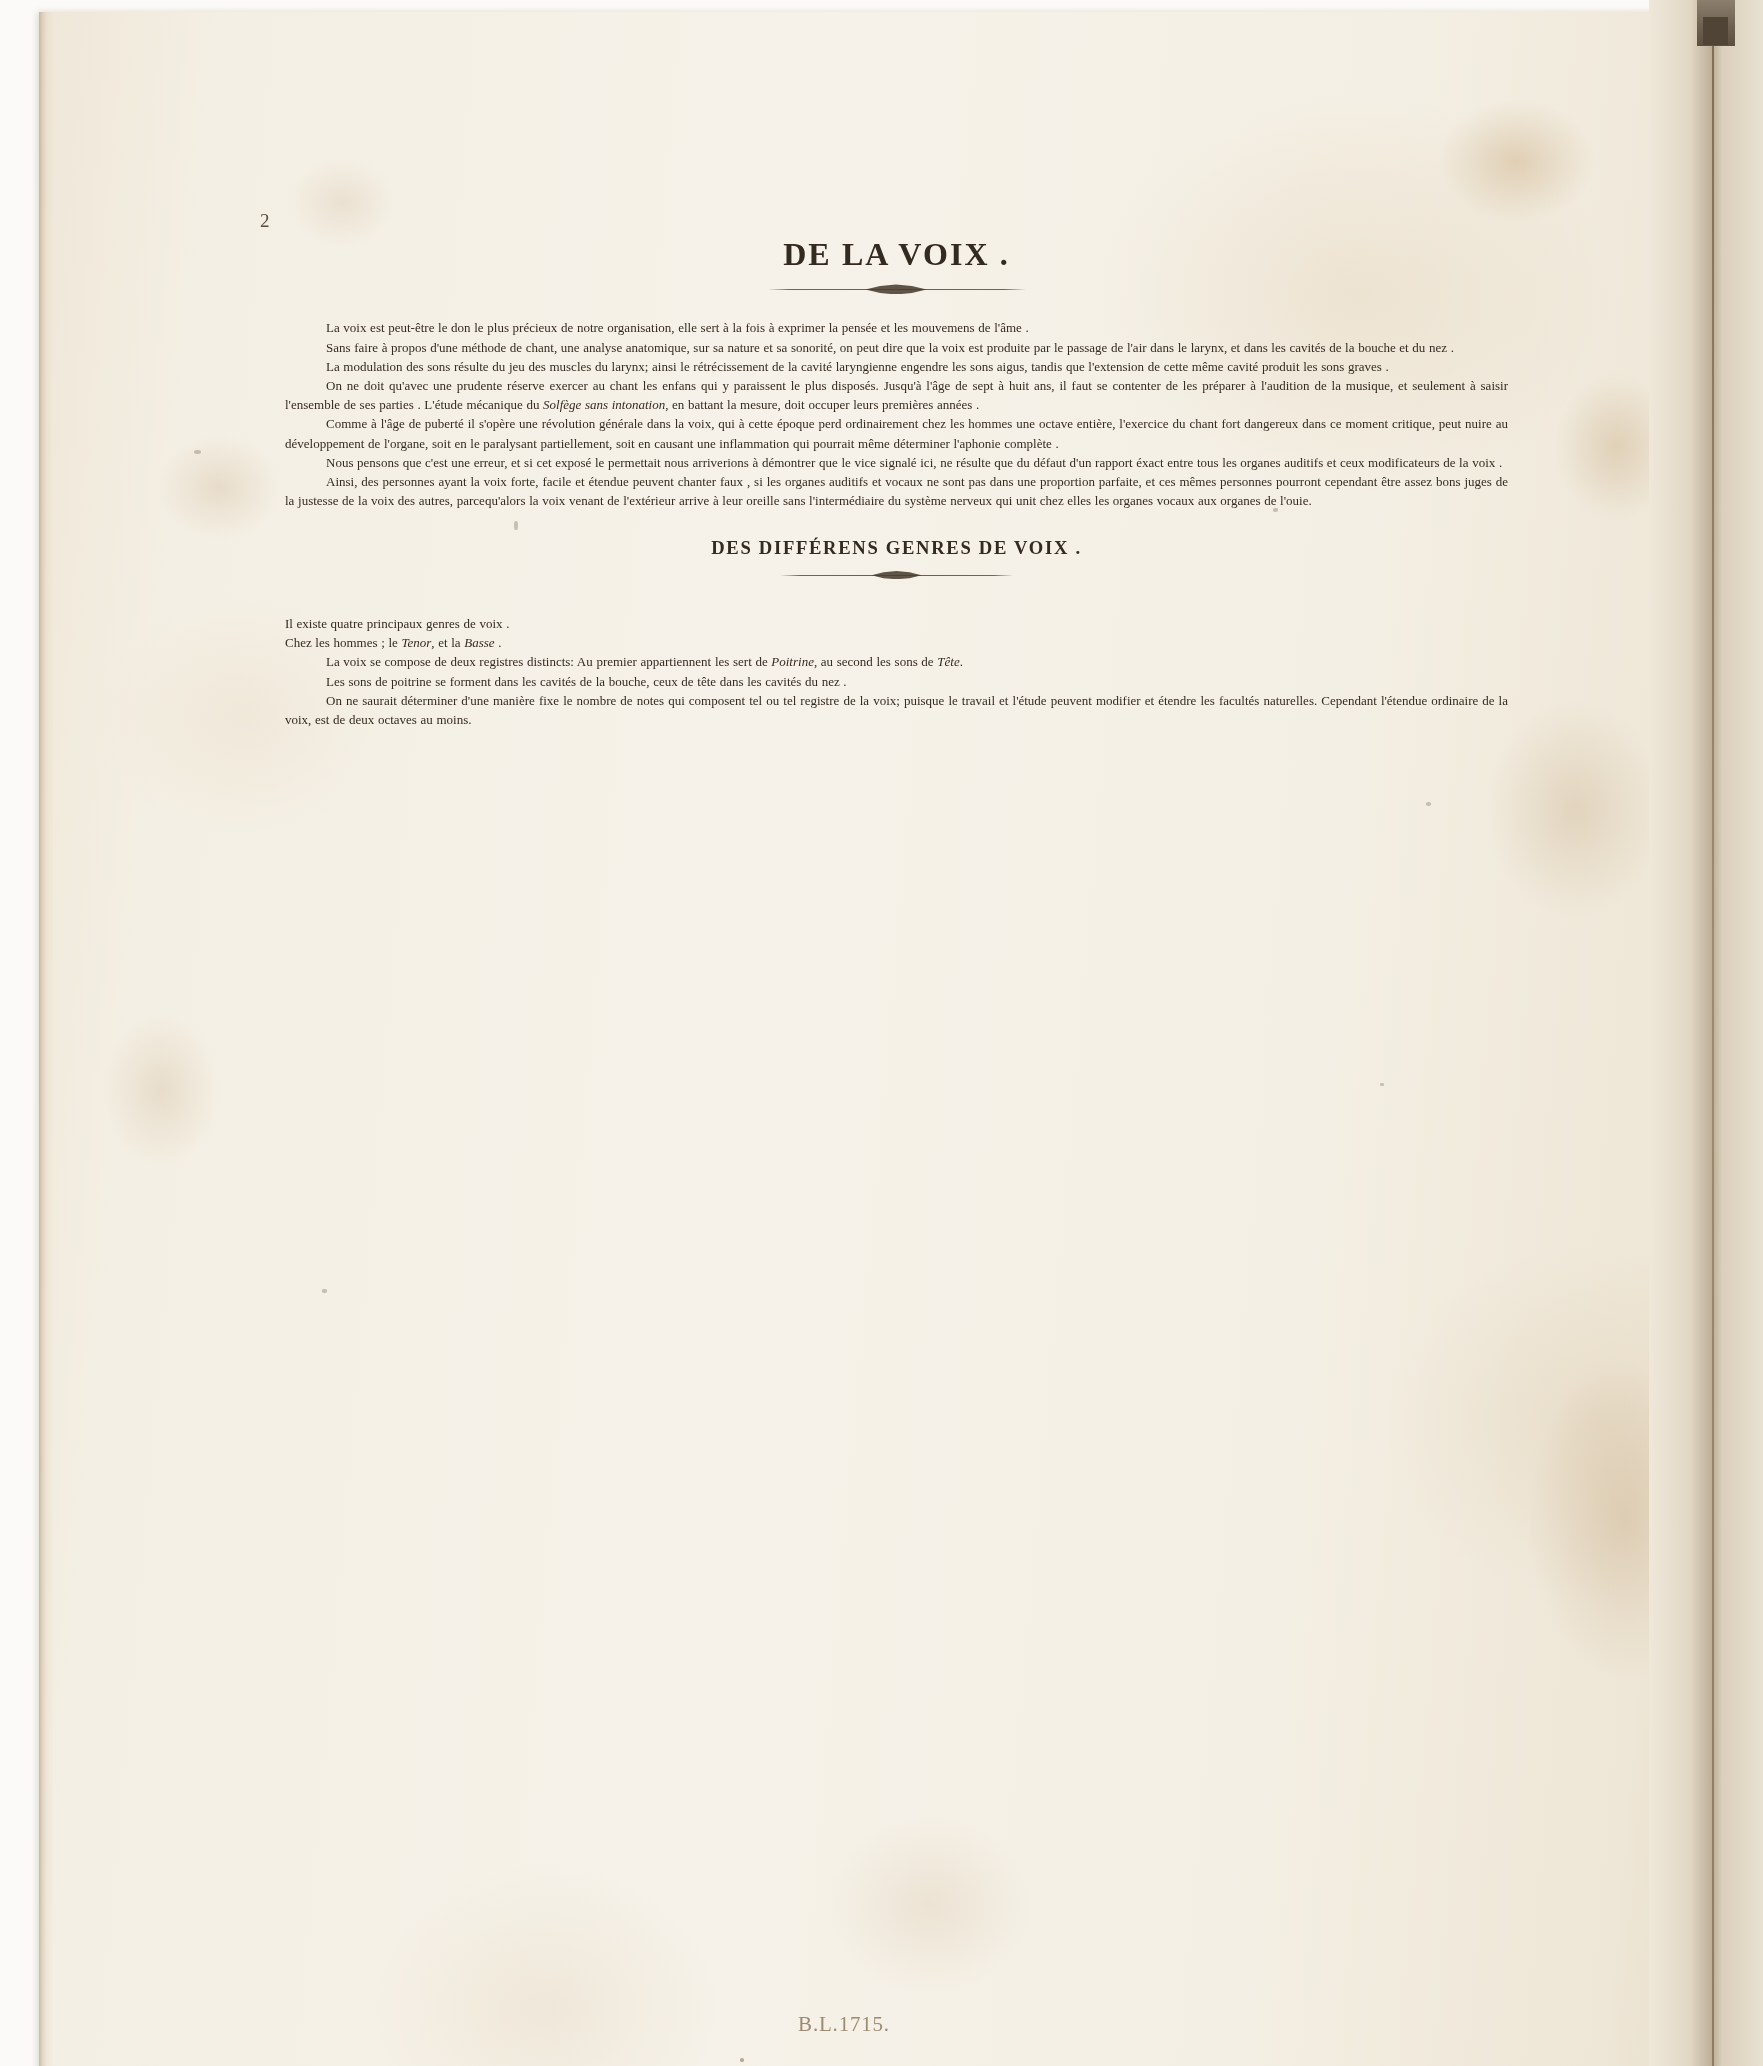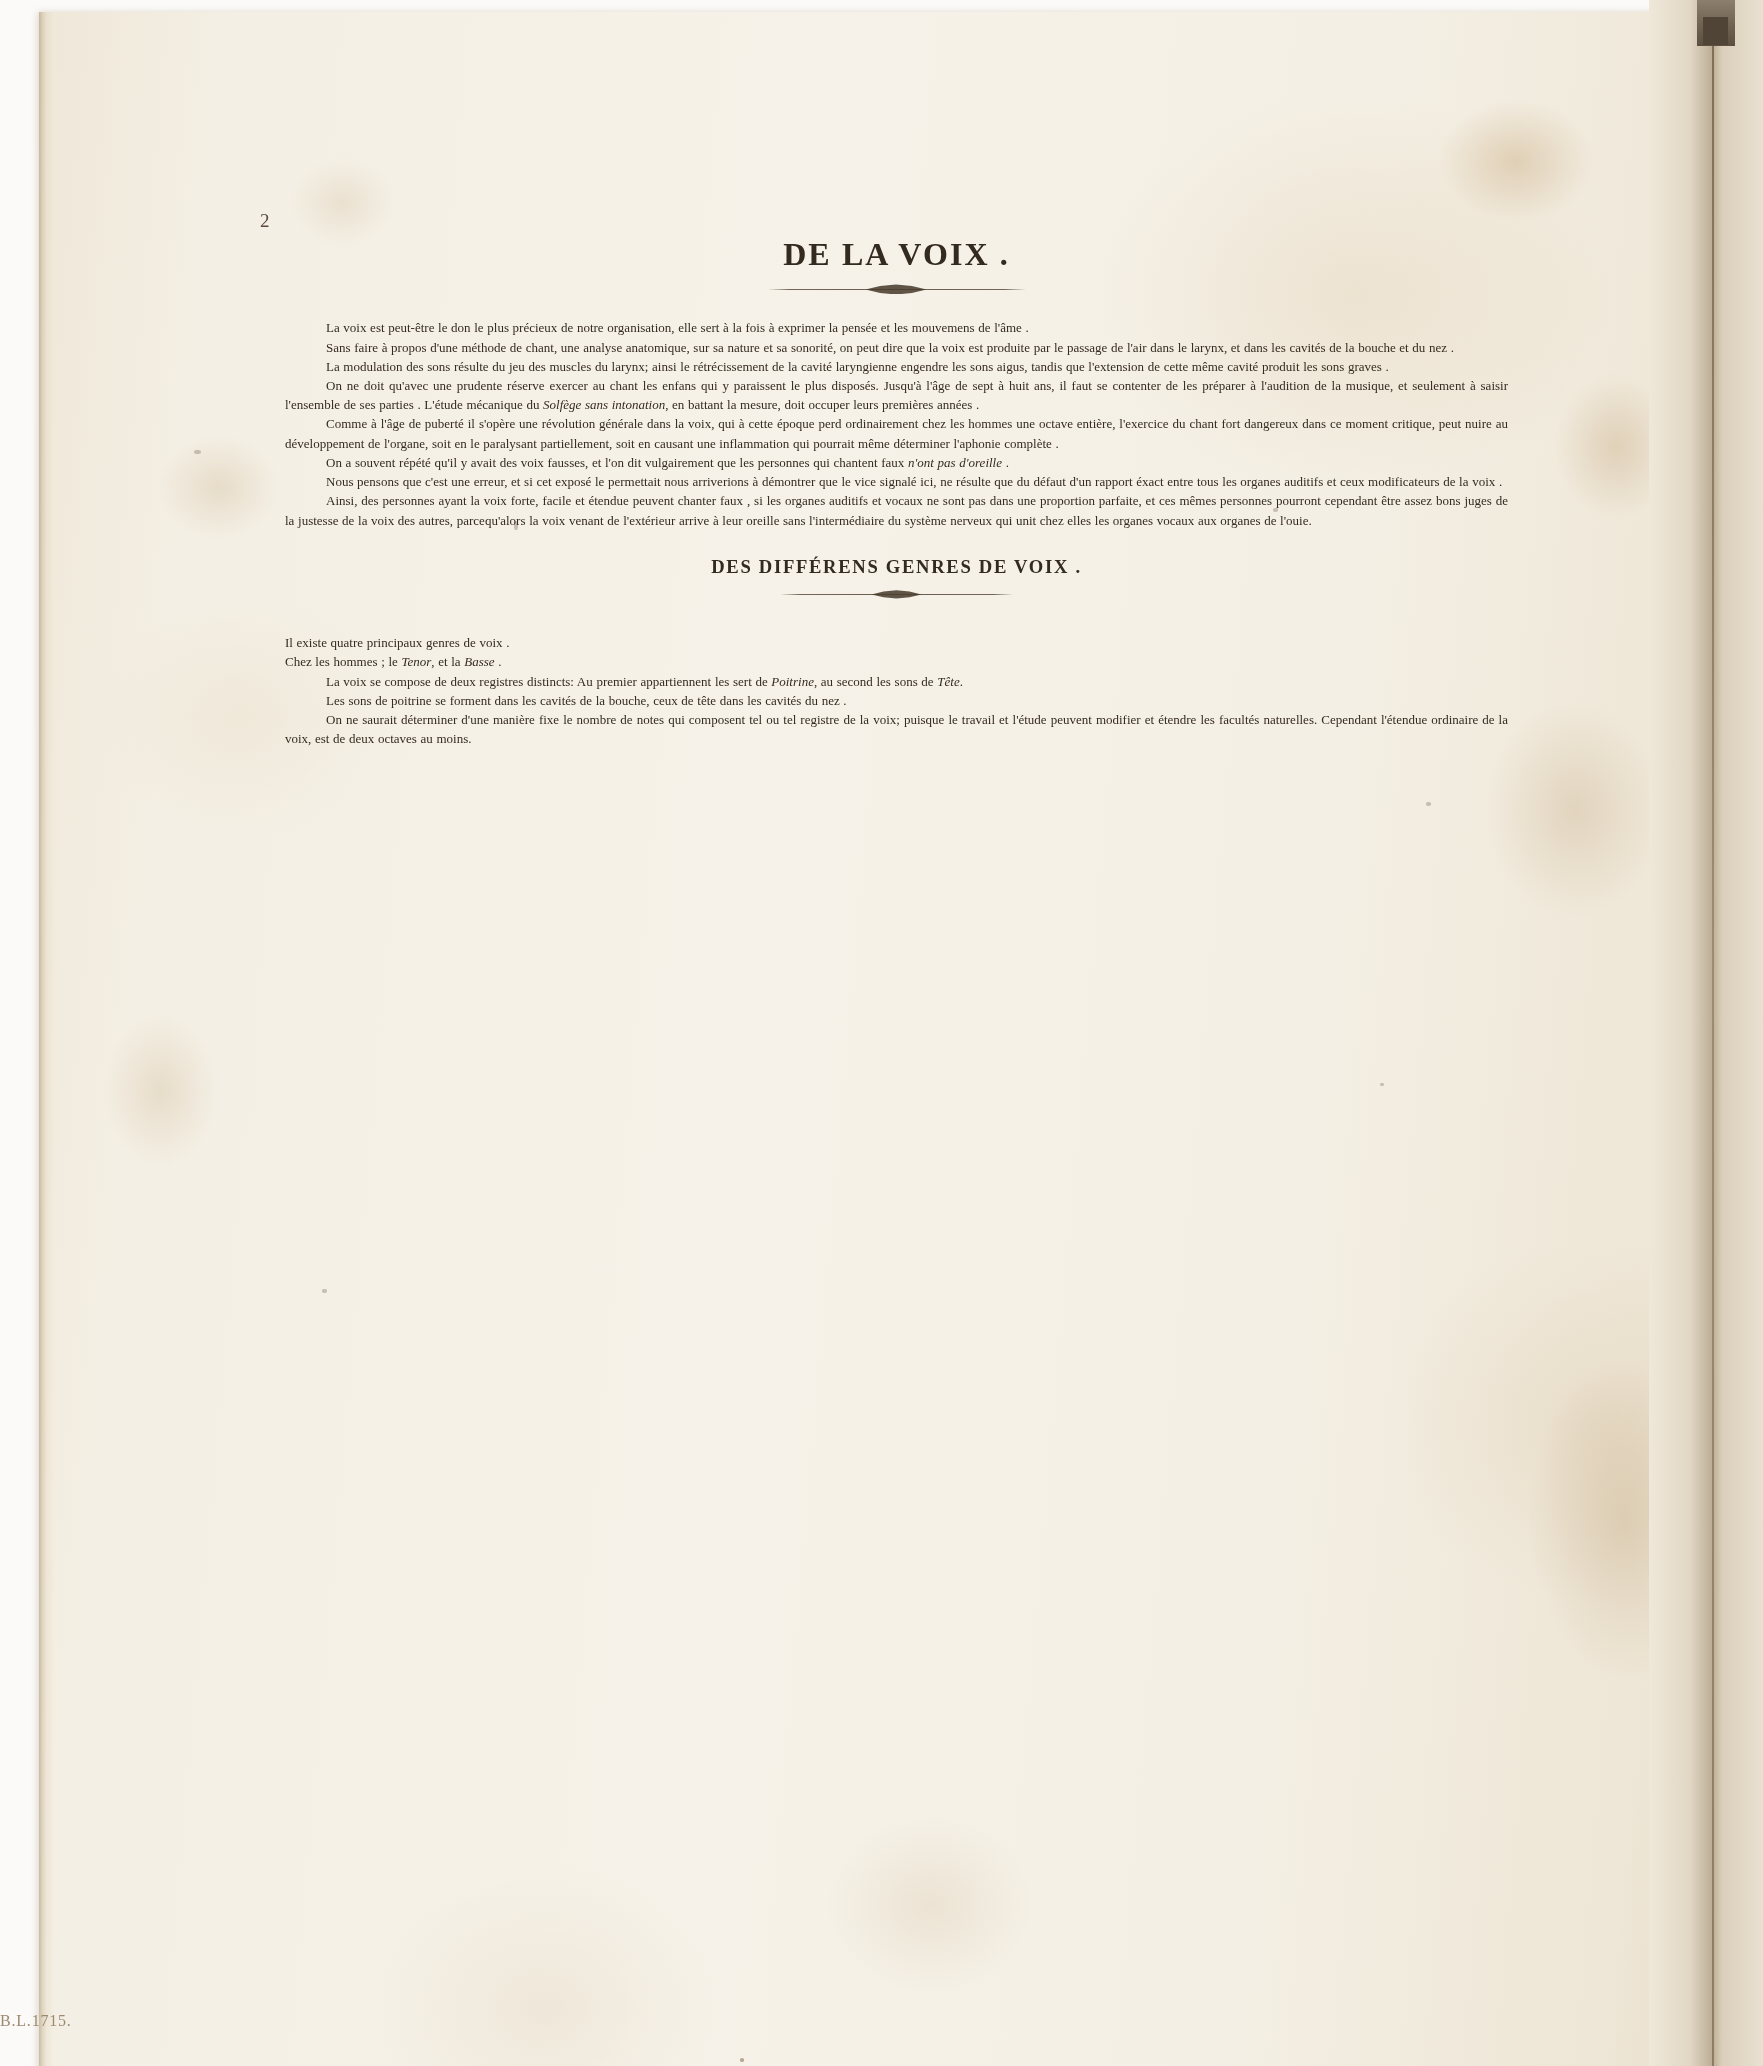--- a/index.html
+++ b/index.html
@@ -197,21 +197,22 @@
   em { font-style: italic; }
 
   .sec2-head-wrap { margin-top: 26px; }
   .sec2-body { margin-top: 33px; }
 
   .plate {
     position: absolute;
     left: 0;
     top: 2012px;
     width: 1688px;
-    font-size: 16px;
+    text-align: center;
+    font-size: 21px;
     letter-spacing: 0.8px;
     color: #9d8a71;
   }
   .plate-dot {
     position: absolute;
     left: 740px;
     top: 2058px;
     width: 3.7px;
     height: 3.7px;
     background: #9d8a71;
@@ -270,21 +271,20 @@
       <div class="block-1">
 
         <p class="para">La voix est peut-être le don le plus précieux de notre organisation, elle sert à la fois à exprimer la pensée et les mouvemens de l'âme .</p>
         <p class="para">Sans faire à propos d'une méthode de chant, une analyse anatomique, sur sa nature et sa sonorité, on peut dire que la voix est produite par le passage de l'air dans le larynx, et dans les cavités de la bouche et du nez .</p>
         <p class="para">La modulation des sons résulte du jeu des muscles du larynx; ainsi le rétrécissement de la cavité laryngienne engendre les sons aigus, tandis que l'extension de cette même cavité produit les sons graves .</p>
 
         <p class="para"><span>On ne doit qu'avec une prudente réserve exercer au chant les enfans qui y paraissent le plus disposés. Jusqu'à l'âge de sept à huit ans, il faut se contenter de les préparer à l'audition de la musique, et seulement à saisir l'ensemble de ses parties . L'étude mécanique du </span><em>Solfège sans intonation</em><span>, en battant la mesure, doit occuper leurs premières années .</span></p>
 
         <p class="para">Comme à l'âge de puberté il s'opère une révolution générale dans la voix, qui à cette époque perd ordinairement chez les hommes une octave entière, l'exercice du chant fort dangereux dans ce moment critique, peut nuire au développement de l'organe, soit en le paralysant partiellement, soit en causant une inflammation qui pourrait même déterminer l'aphonie complète .</p>
 
-        <p class="para"><span>On a souvent répété qu'il y avait des voix fausses, et l'on dit vulgairement que les personnes qui chantent faux </span><em>n'ont pas d'oreille</em><span> .</span></p>
 
         <p class="para">Nous pensons que c'est une erreur, et si cet exposé le permettait nous arriverions à démontrer que le vice signalé ici, ne résulte que du défaut d'un rapport éxact entre tous les organes auditifs et ceux modificateurs de la voix .</p>
         <p class="para">Ainsi, des personnes ayant la voix forte, facile et étendue peuvent chanter faux , si les organes auditifs et vocaux ne sont pas dans une proportion parfaite, et ces mêmes personnes pourront cependant être assez bons juges de la justesse de la voix des autres, parcequ'alors la voix venant de l'extérieur arrive à leur oreille sans l'intermédiaire du système nerveux qui unit chez elles les organes vocaux aux organes de l'ouie.</p>
       </div>
 
       <div class="sec2-head-wrap">
         <h2 class="head">DES  DIFFÉRENS GENRES DE VOIX .</h2>
         <div class="rule small">
           <span class="bar"></span>
           <span class="lozenge"></span>

